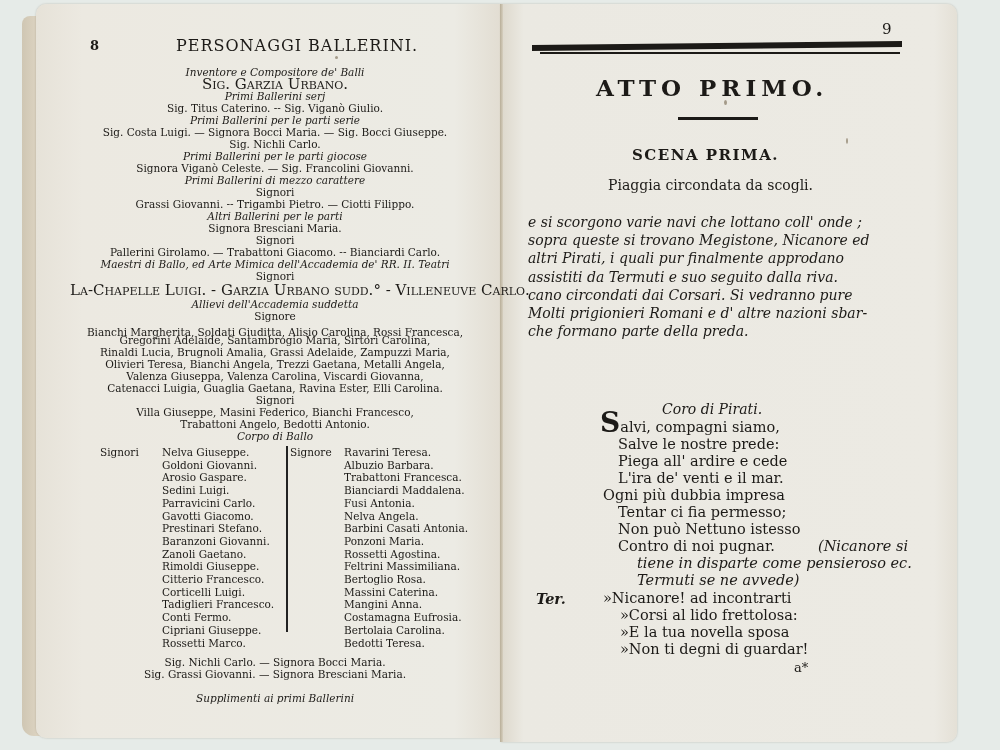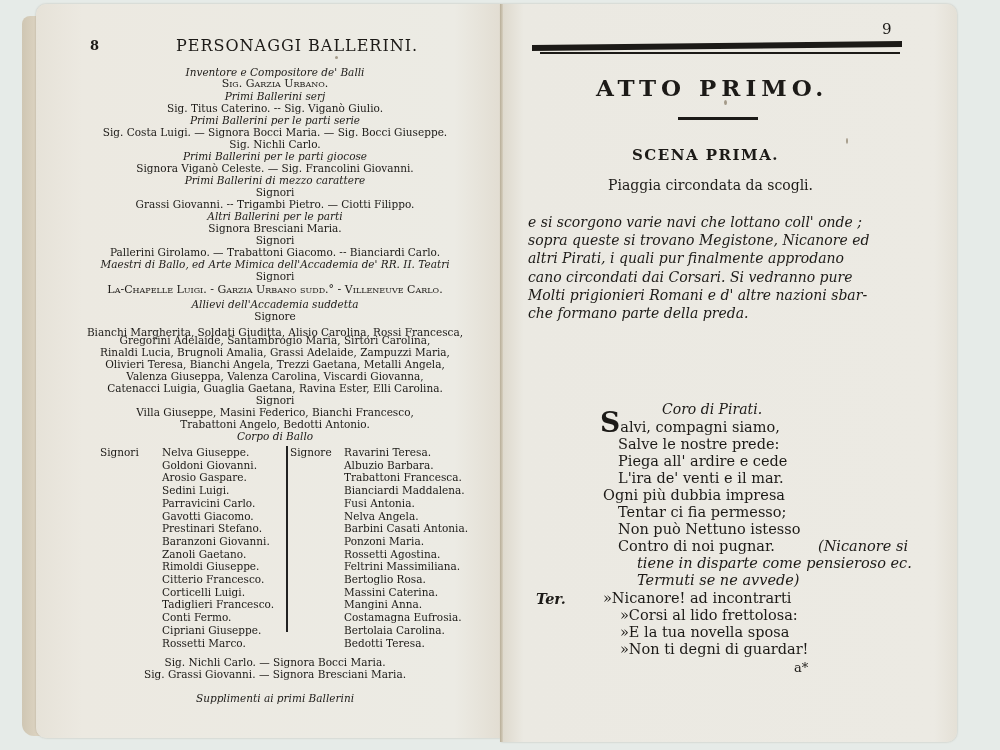--- a/index.html
+++ b/index.html
@@ -42,21 +42,21 @@
       left: 478px; top: 0; width: 3px; height: 738px;
       background: linear-gradient(90deg, #b8ae98, #d6cfbf);
     }
     .page-num-left { position: absolute; left: 90px; top: 38px; font-size: 13px; font-weight: bold; }
     .lp-title {
       position: absolute; left: 176px; top: 36px;
       font-size: 16px; letter-spacing: 1px; font-weight: normal;
     }
     .ln { position: absolute; left: 70px; width: 410px; text-align: center; font-size: 10.5px; line-height: 12.6px; white-space: nowrap; }
     .ln.it { font-style: italic; }
-    .ln.sc { font-variant: small-caps; font-size: 11px; }
+    .ln.sc { font-variant: small-caps; font-size: 15px; }
 
     .corpo { position: absolute; left: 100px; top: 446px; width: 380px; font-size: 10.5px; line-height: 12.7px; }
     .corpo .col { position: absolute; top: 0; }
     .corpo .col.c1 { left: 0; }
     .corpo .col.c2 { left: 190px; }
     .corpo .row { display: flex; white-space: nowrap; }
     .corpo .lab { width: 62px; }
     .corpo .col.c2 .lab { width: 54px; }
     .divider-v {
       position: absolute; left: 286px; top: 446px; width: 2px; height: 186px; background: #222;
@@ -293,20 +293,21 @@
 <div class="rule-thin"></div>
 <div class="atto">ATTO PRIMO.</div>
 <div class="atto-rule"></div>
 <div class="scena">SCENA PRIMA.</div>
 <div class="luogo">Piaggia circondata da scogli.</div>
 
 <div class="did" id="did">
     <p>e si scorgono varie navi che lottano coll' onde ;</p>
     <p>sopra queste si trovano Megistone, Nicanore ed</p>
     <p>altri Pirati, i quali pur finalmente approdano</p>
+    <p>assistiti da Termuti e suo seguito dalla riva.</p>
     <p>cano circondati dai Corsari. Si vedranno pure</p>
     <p>Molti prigionieri Romani e d' altre nazioni sbar-</p>
     <p>che formano parte della preda.</p>
   </div>
 
 <div class="coro">Coro di Pirati.</div>
 
 <div class="verse" style="left:600px; top:413px;">
   <span class="dropcap">S</span><span>alvi, compagni siamo,</span>
 </div>

